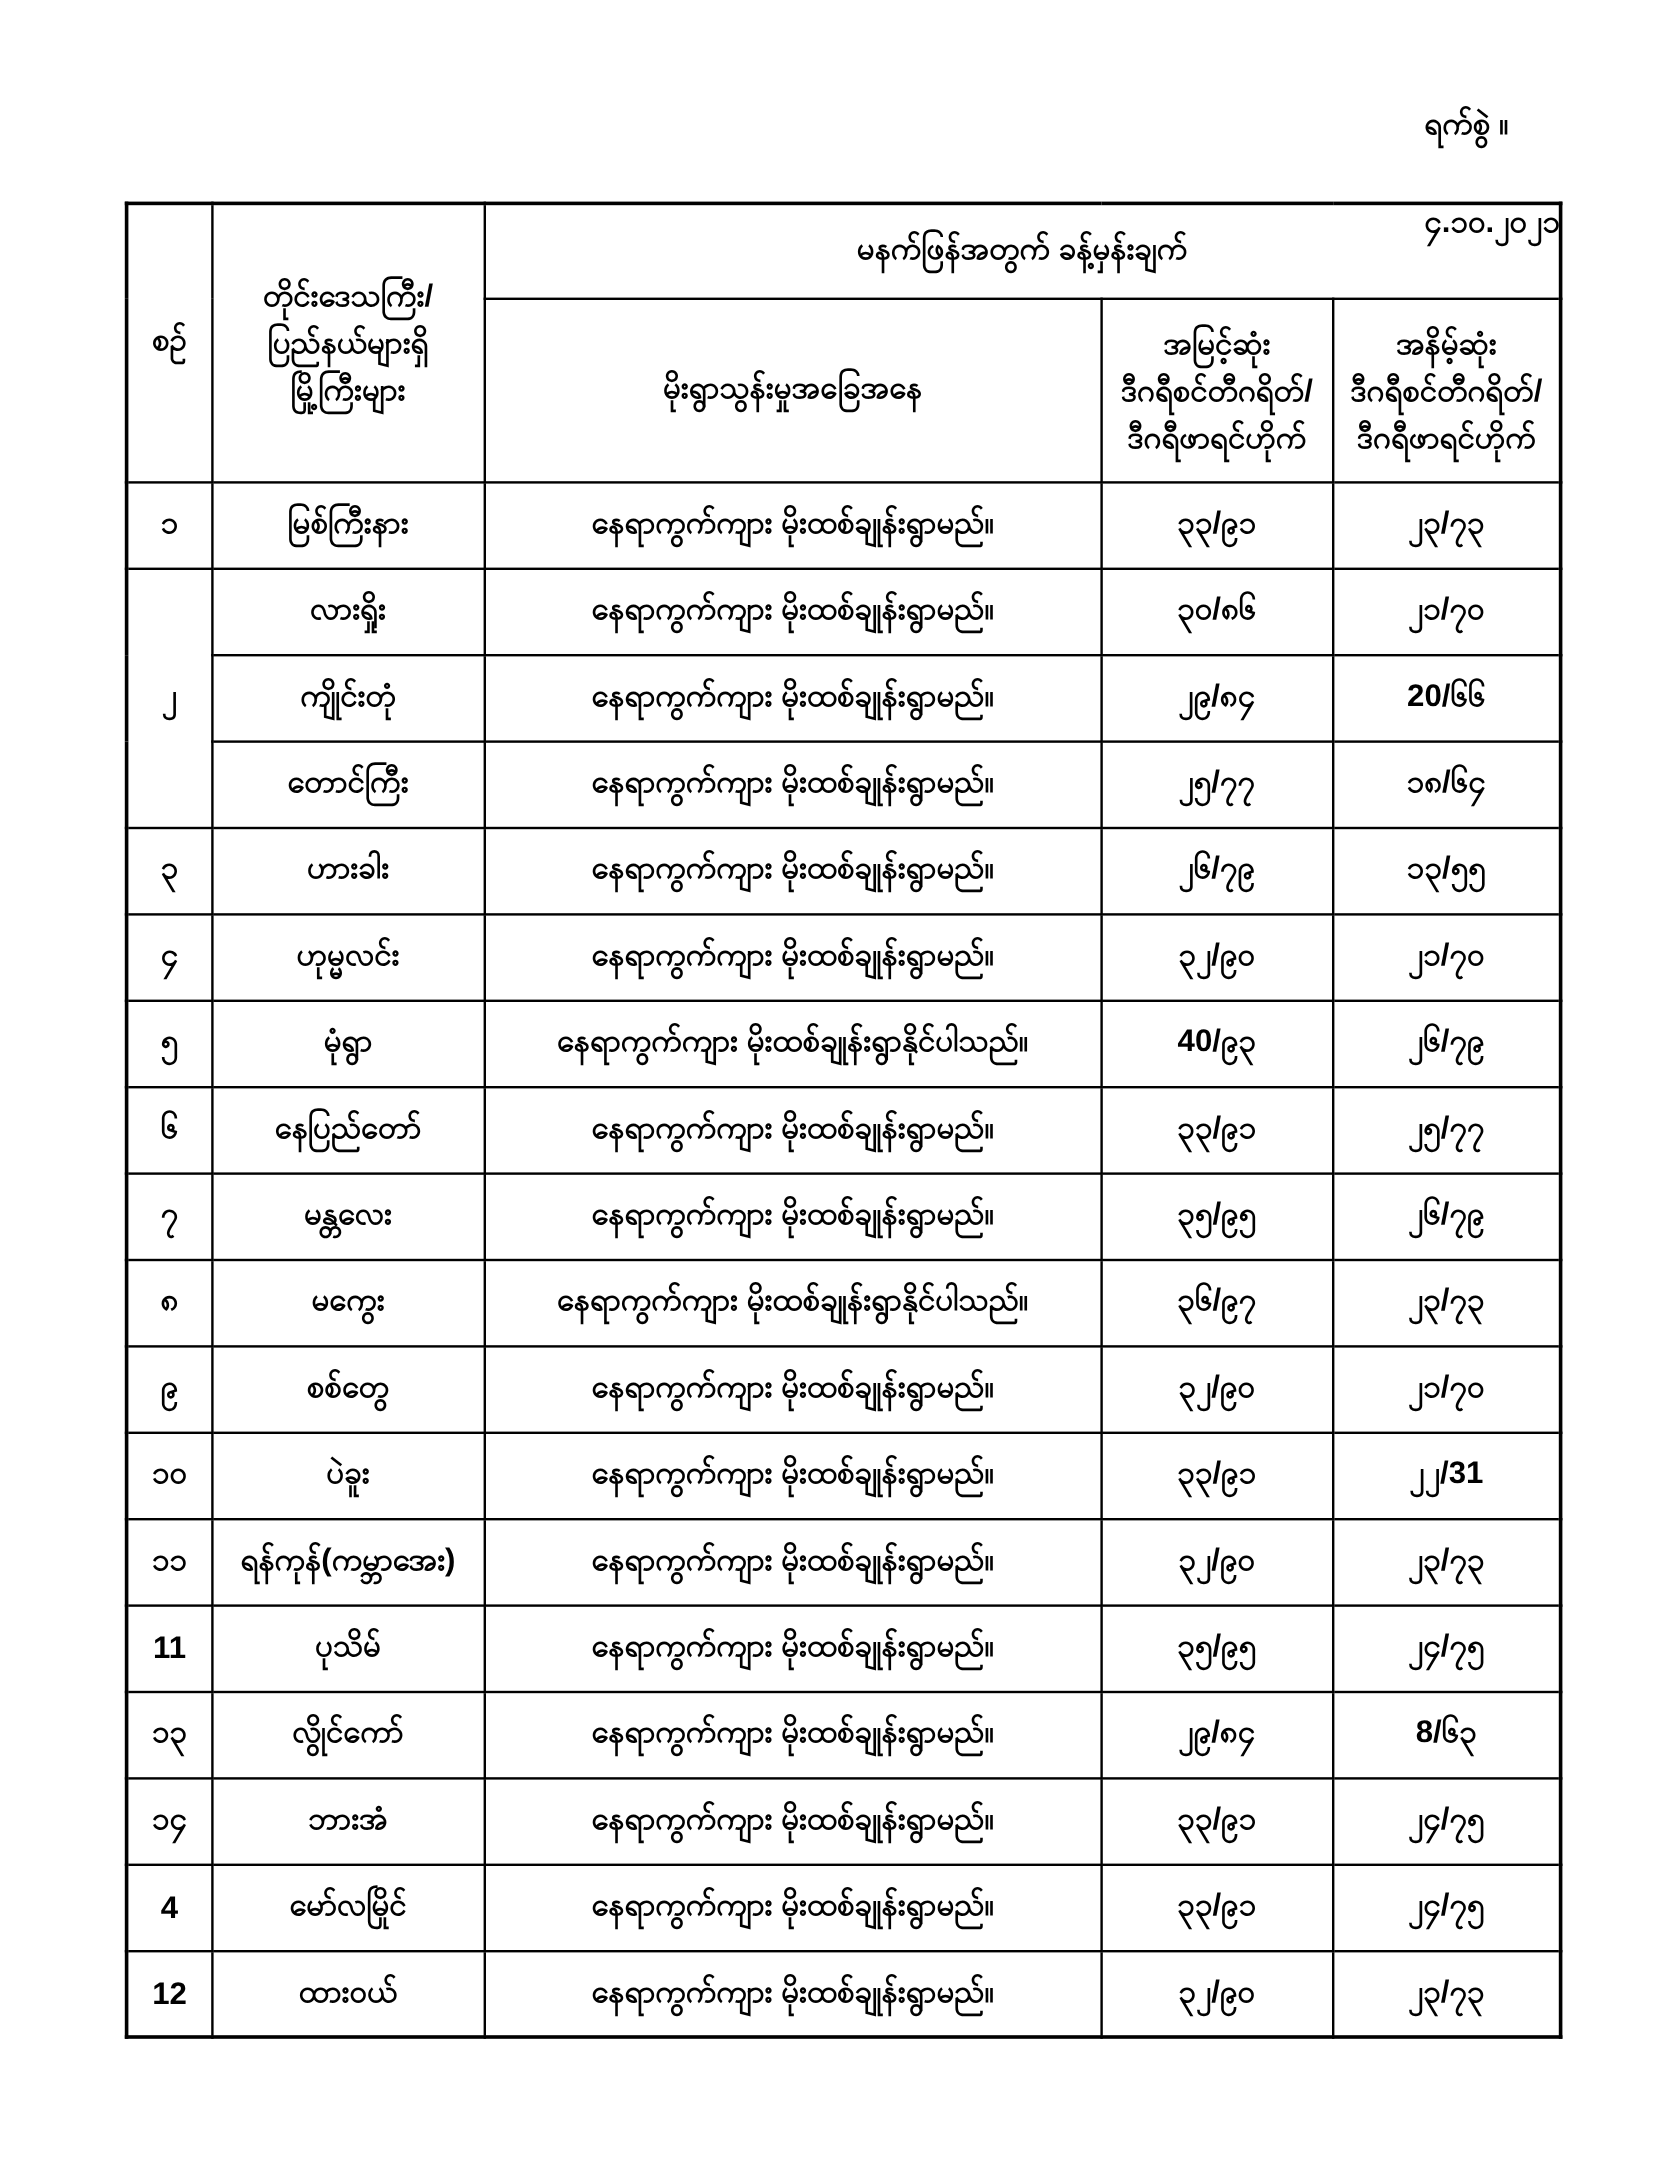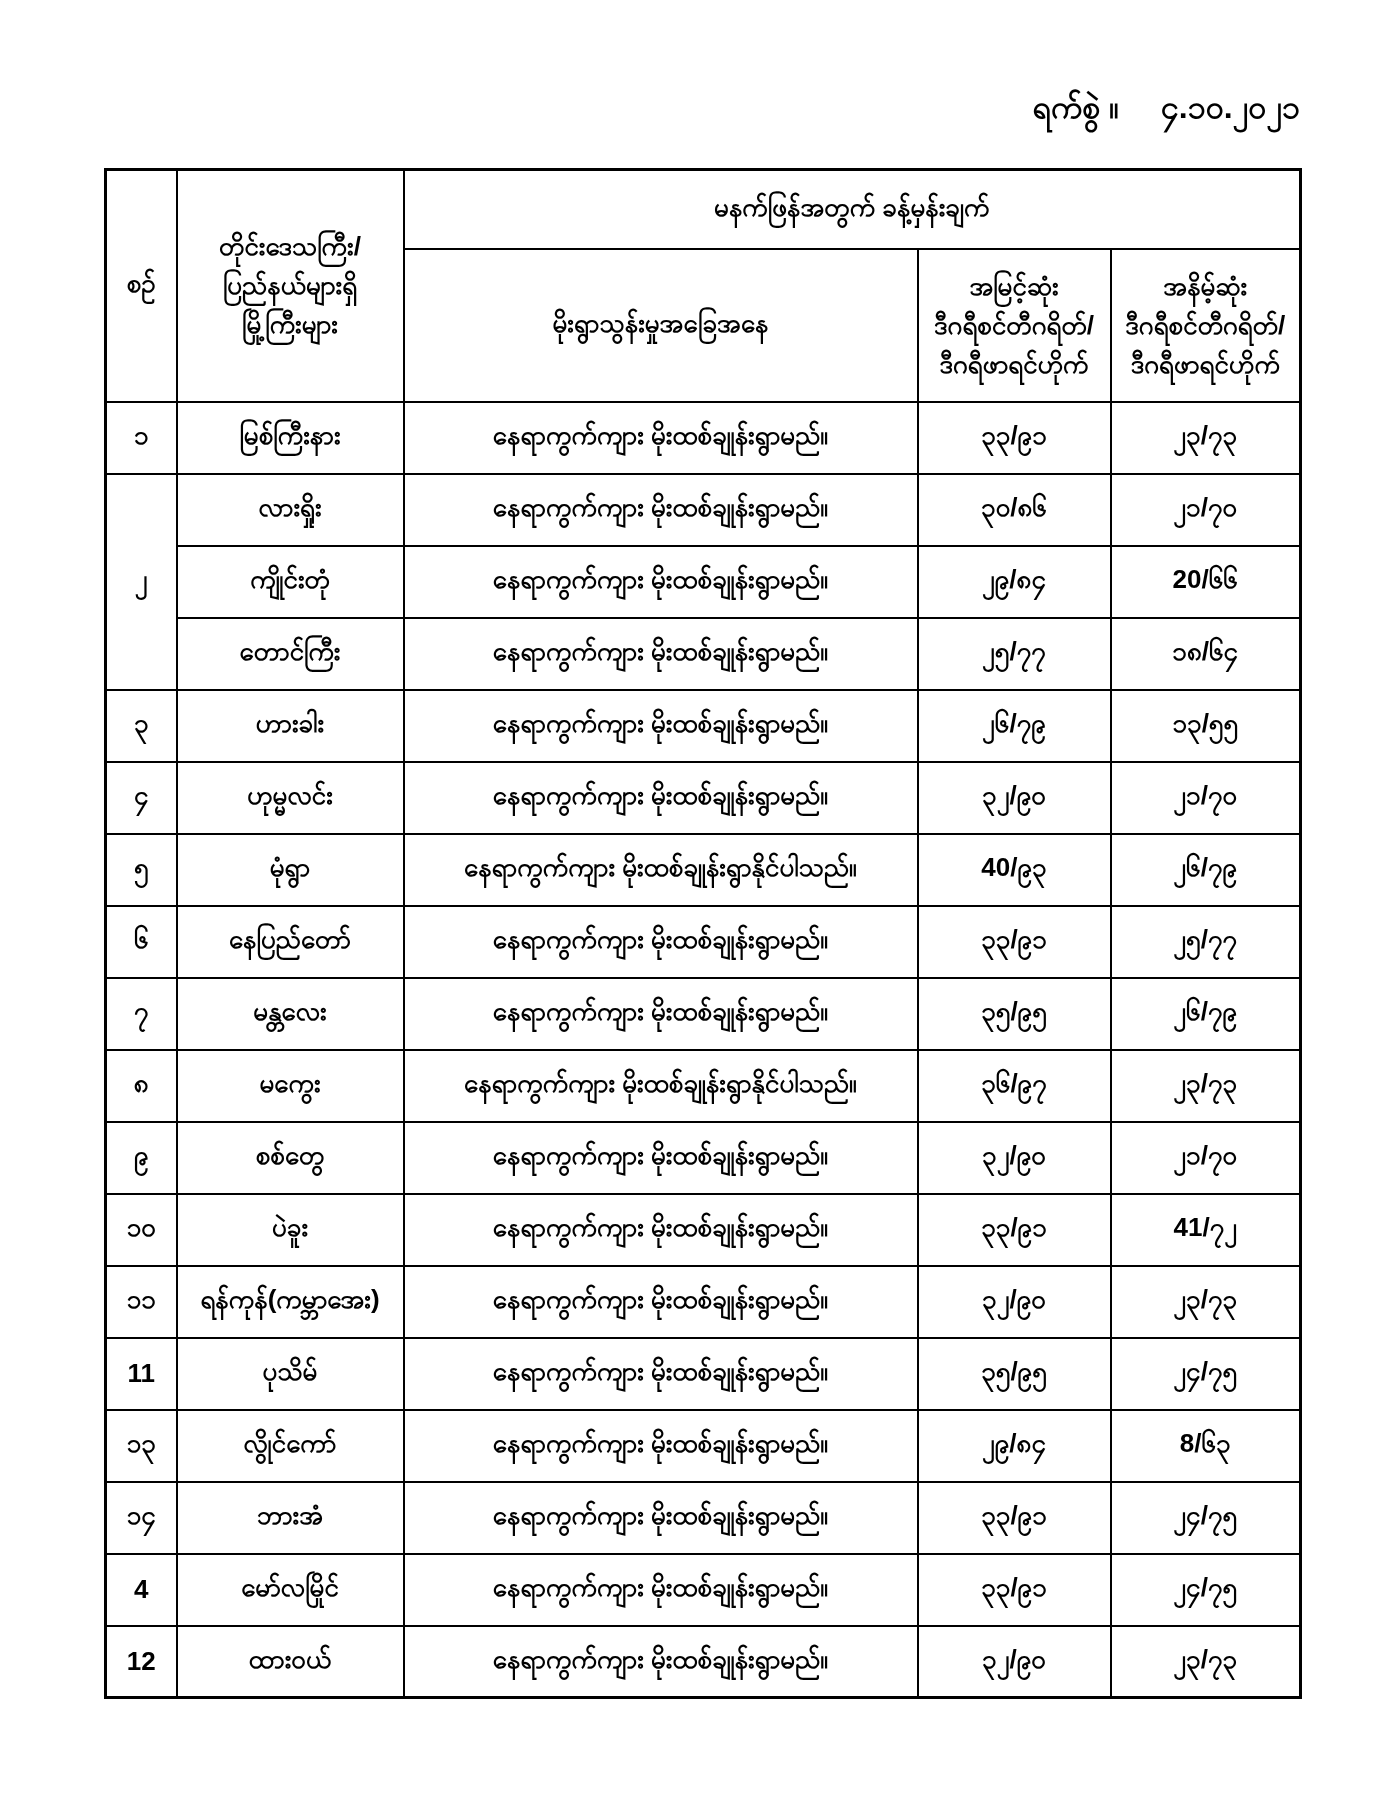--- a/index.html
+++ b/index.html
@@ -15,22 +15,23 @@
     font-family: "Liberation Sans", sans-serif;
     font-weight: bold;
   }
   .date-line {
     position: absolute;
     top: 86px;
     right: 90px;
     display: flex;
     align-items: baseline;
     gap: 42px;
-    font-size: 32px;
+    font-size: 26px;
     white-space: nowrap;
+    flex-direction: column;
   }
   table.weather {
     position: absolute;
     left: 104px;
     top: 168px;
     width: 1195px;
     border-collapse: collapse;
     table-layout: fixed;
     border: 3px solid #000000;
   }
@@ -165,21 +166,21 @@
         <td>စစ်တွေ</td>
         <td>နေရာကွက်ကျား မိုးထစ်ချုန်းရွာမည်။</td>
         <td>၃၂/၉၀</td>
         <td>၂၁/၇၀</td>
       </tr>
       <tr>
         <td>၁၀</td>
         <td>ပဲခူး</td>
         <td>နေရာကွက်ကျား မိုးထစ်ချုန်းရွာမည်။</td>
         <td>၃၃/၉၁</td>
-        <td>41/၇၂</td>
+        <td>၂၂/31</td>
       </tr>
       <tr>
         <td>၁၁</td>
         <td>ရန်ကုန်(ကမ္ဘာအေး)</td>
         <td>နေရာကွက်ကျား မိုးထစ်ချုန်းရွာမည်။</td>
         <td>၃၂/၉၀</td>
         <td>၂၃/၇၃</td>
       </tr>
       <tr>
         <td>11</td>

